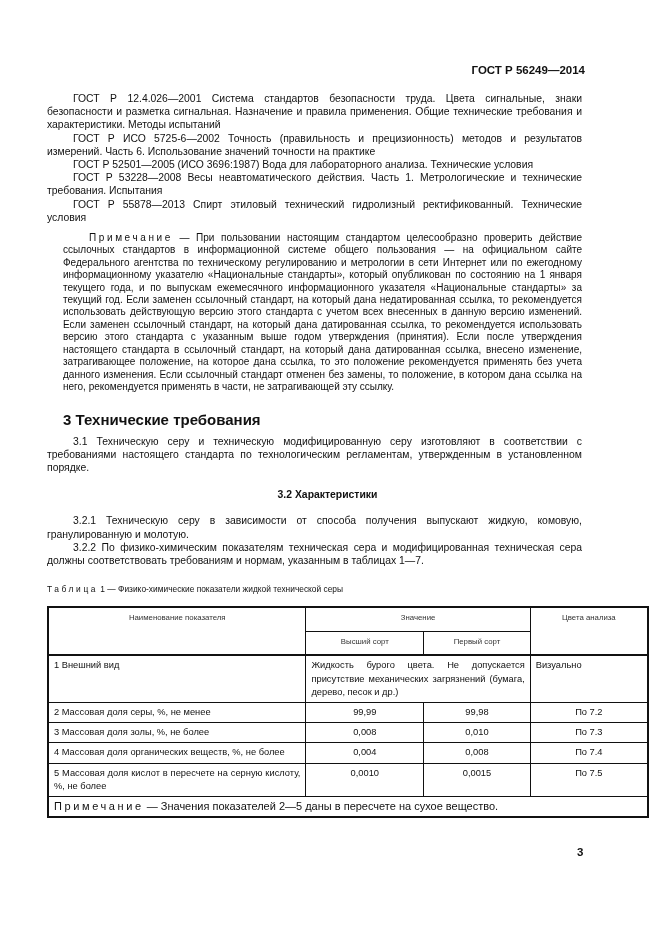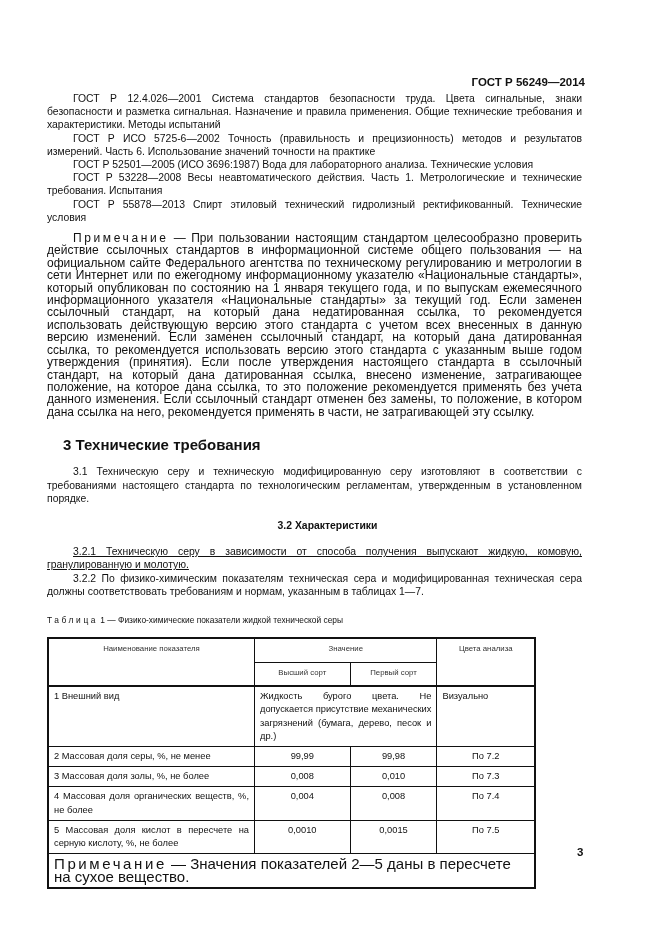--- a/index.html
+++ b/index.html
@@ -1,28 +1,28 @@
 <!DOCTYPE html>
 <html><head>
 <meta charset="utf-8">
 <style>
   html, body { margin: 0; padding: 0; background: #ffffff; }
   body { width: 661px; height: 935px; position: relative; overflow: hidden;
          font-family: "Liberation Sans", sans-serif; color: #111; }
-  .hdr { position: absolute; top: 76px; right: 76px; font-weight: bold; font-size: 11.5px; }
+  .hdr { position: absolute; top: 64px; right: 76px; font-weight: bold; font-size: 11.5px; }
   .body { position: absolute; left: 47px; width: 535px; top: 92px; font-size: 10.4px; line-height: 13.2px; }
   .p { text-indent: 26px; text-align: justify; margin: 0; }
-  .note { font-size: 12px; line-height: 12.4px; text-indent: 26px; text-align: justify; margin: 8px 0 0 0; }
+  .note { font-size: 10px; line-height: 12.4px; text-indent: 26px; text-align: justify; margin: 8px 0 0 16px; }
   .spaced { letter-spacing: 2.6px; }
   .h2 { font-weight: bold; font-size: 15px; margin: 20px 0 0 16px; }
   .h3 { font-weight: bold; font-size: 10.4px; margin: 14px 0 0 26px; text-align: center; }
-  .p.mt { margin-top: 14px; }
-  .p.mt2 { margin-top: 13px; text-decoration: underline; }
+  .p.mt { margin-top: 8px; }
+  .p.mt2 { margin-top: 13px; }
   .tcap { font-size: 8.4px; margin-top: 16px; }
-  table { border-collapse: collapse; width: 489px; margin-top: 10px; font-size: 9.3px; }
+  table { border-collapse: collapse; width: 602px; margin-top: 10px; font-size: 9.3px; }
   td, th { border: 1px solid #111; padding: 3px 5px; vertical-align: top; font-weight: normal; }
   th { font-size: 7.8px; text-align: center; color: #333; }
   table.outer { border: 2px solid #111; }
   tr.bold-sep td { border-top: 2.5px solid #111; }
   .c { text-align: center; }
   .j { text-align: justify; }
   .pgnum { position: absolute; top: 846px; left: 577px; font-weight: bold; font-size: 11.5px; }
 </style>
 </head>
 <body>
@@ -86,19 +86,19 @@
       <td class="c">0,008</td>
       <td class="c">По 7.4</td>
     </tr>
     <tr>
       <td class="j">5 Массовая доля кислот в пересчете на серную кислоту, %, не более</td>
       <td class="c">0,0010</td>
       <td class="c">0,0015</td>
       <td class="c">По 7.5</td>
     </tr>
     <tr>
-      <td colspan="4" style="font-size:15px; "><span class="spaced">Примечание</span><span> — Значения показателей 2—5 даны в пересчете на сухое вещество.</span></td>
+      <td colspan="4" style="font-size:11px; "><span class="spaced">Примечание</span><span> — Значения показателей 2—5 даны в пересчете на сухое вещество.</span></td>
     </tr>
   </tbody>
     </table>
 </div>
 
 <div class="pgnum">3</div>
 
 </body></html>

